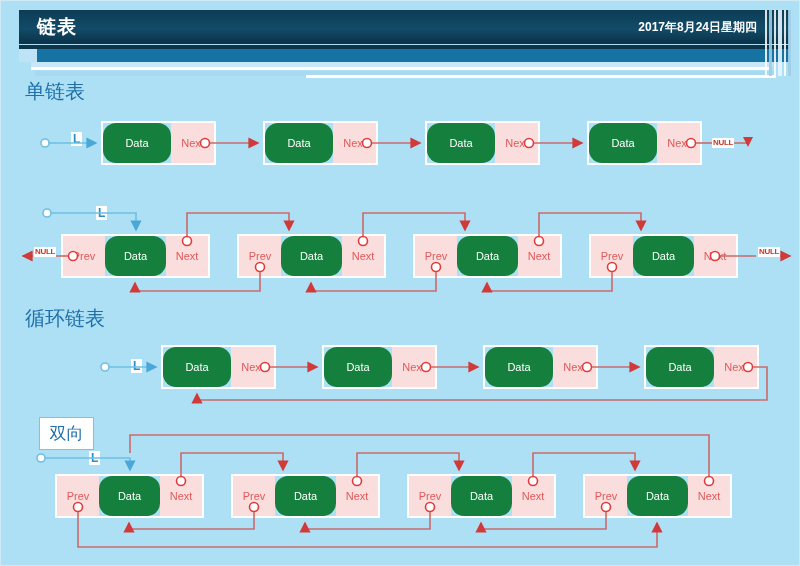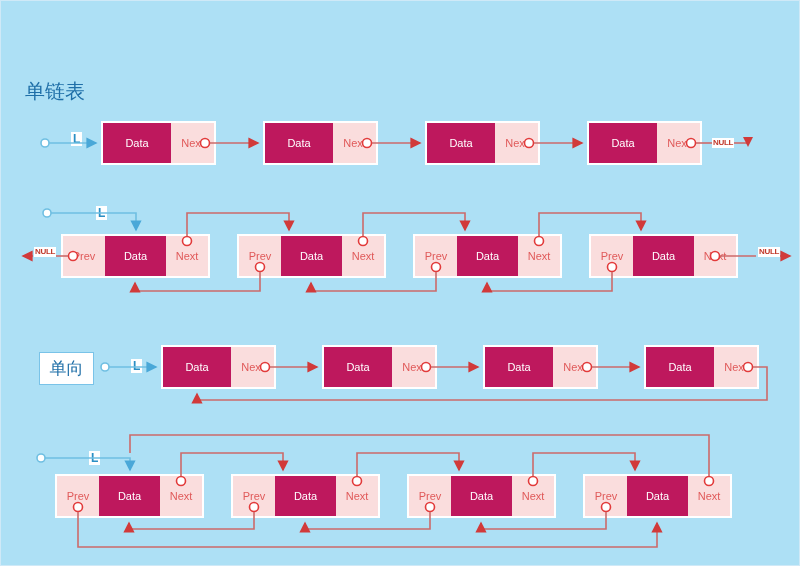--- a/index.html
+++ b/index.html
@@ -51,21 +51,21 @@
   .h2{
     position:absolute;color:#1f6fa8;font-size:20px;font-weight:normal;
     line-height:24px;white-space:nowrap;text-align:right;
   }
 
   
   .node{position:absolute;height:40px;display:flex;
         box-shadow:0 0 0 2px #ffffff;}
   .cell{display:flex;align-items:center;justify-content:center;
         font-size:11px;line-height:13px;box-sizing:border-box;}
-  .cell.data{background:#be185d;color:#ffffff;}
+  .cell.data{background:#15803d;color:#ffffff;border-radius:13px;}
   .cell.ptr{background:#fadddd;color:#e05a5a;}
 
   
   .lbl-L{position:absolute;background:#ffffff;color:#2a8fc4;font-size:12px;
          font-weight:bold;line-height:14px;padding:0 2px;}
   .lbl-null{position:absolute;background:#ffffff;color:#c0392b;font-size:8px;
             font-weight:bold;line-height:10px;padding:0 1px;letter-spacing:-.3px;}
   .tagbox{position:absolute;background:#ffffff;border:1px solid #79c3e8;
           color:#1f6fa8;font-size:17px;line-height:20px;
           display:flex;align-items:center;justify-content:center;}
@@ -78,22 +78,42 @@
   .cir{fill:#ffffff;stroke:#e23b3b;stroke-width:1.6;}
   .cirb{fill:#ffffff;stroke:#6fbfe2;stroke-width:1.6;}
   .arrhead{fill:#d13a3a;}
   .arrheadb{fill:#4aa8d8;}
 </style>
 </head>
 <body>
 
 <div class="slide">
 
+  <div class="hdr-wrap">
+    <div class="hdr-bar"></div>
+    <div class="hdr-title">链表</div>
+    <div class="hdr-date">2017年8月24日星期四</div>
+    <div class="hdr-band1"></div>
+    <div class="hdr-band2"></div>
+    <div class="hdr-band2b"></div>
+    <div class="hdr-band3"></div>
+    <div class="hdr-w1"></div>
+    <div class="hdr-w1b"></div>
+    <div class="hdr-band4"></div>
+    <div class="hdr-w2"></div>
+    <div class="stripe" style="left:764px"></div>
+    <div class="stripe s2" style="left:768px"></div>
+    <div class="stripe" style="left:773px"></div>
+    <div class="stripe s3" style="left:777px"></div>
+    <div class="stripe" style="left:783px"></div>
+    <div class="stripe s2" style="left:787px"></div>
+  </div>
 
   <div class="h2" style="left:24px;top:78px">单链表</div>
+  <div class="h2" style="left:24px;top:305px">循环链表</div>
 
   <div class="lbl-L" style="left:70px;top:131px">L</div>
 
   <div class="node" style="left:102px;top:122px;width:111px">
     <div class="cell data" style="width:68px">Data</div>
     <div class="cell ptr" style="width:43px">Next</div>
   </div>
   <div class="node" style="left:264px;top:122px;width:111px">
     <div class="cell data" style="width:68px">Data</div>
     <div class="cell ptr" style="width:43px">Next</div>
@@ -126,40 +146,40 @@
     <div class="cell data" style="width:61px">Data</div>
     <div class="cell ptr" style="width:42px">Next</div>
   </div>
   <div class="node" style="left:590px;top:235px;width:145px">
     <div class="cell ptr" style="width:42px">Prev</div>
     <div class="cell data" style="width:61px">Data</div>
     <div class="cell ptr" style="width:42px">Next</div>
   </div>
   <div class="lbl-null" style="left:757px;top:246px">NULL</div>
 
-  <div class="tagbox" style="left:38px;top:351px;width:53px;height:31px">单向</div>
   <div class="lbl-L" style="left:130px;top:358px">L</div>
 
   <div class="node" style="left:162px;top:346px;width:111px">
     <div class="cell data" style="width:68px">Data</div>
     <div class="cell ptr" style="width:43px">Next</div>
   </div>
   <div class="node" style="left:323px;top:346px;width:111px">
     <div class="cell data" style="width:68px">Data</div>
     <div class="cell ptr" style="width:43px">Next</div>
   </div>
   <div class="node" style="left:484px;top:346px;width:111px">
     <div class="cell data" style="width:68px">Data</div>
     <div class="cell ptr" style="width:43px">Next</div>
   </div>
   <div class="node" style="left:645px;top:346px;width:111px">
     <div class="cell data" style="width:68px">Data</div>
     <div class="cell ptr" style="width:43px">Next</div>
   </div>
 
+  <div class="tagbox" style="left:38px;top:416px;width:53px;height:31px">双向</div>
   <div class="lbl-L" style="left:88px;top:450px">L</div>
 
   <div class="node" style="left:56px;top:475px;width:145px">
     <div class="cell ptr" style="width:42px">Prev</div>
     <div class="cell data" style="width:61px">Data</div>
     <div class="cell ptr" style="width:42px">Next</div>
   </div>
   <div class="node" style="left:232px;top:475px;width:145px">
     <div class="cell ptr" style="width:42px">Prev</div>
     <div class="cell data" style="width:61px">Data</div>

